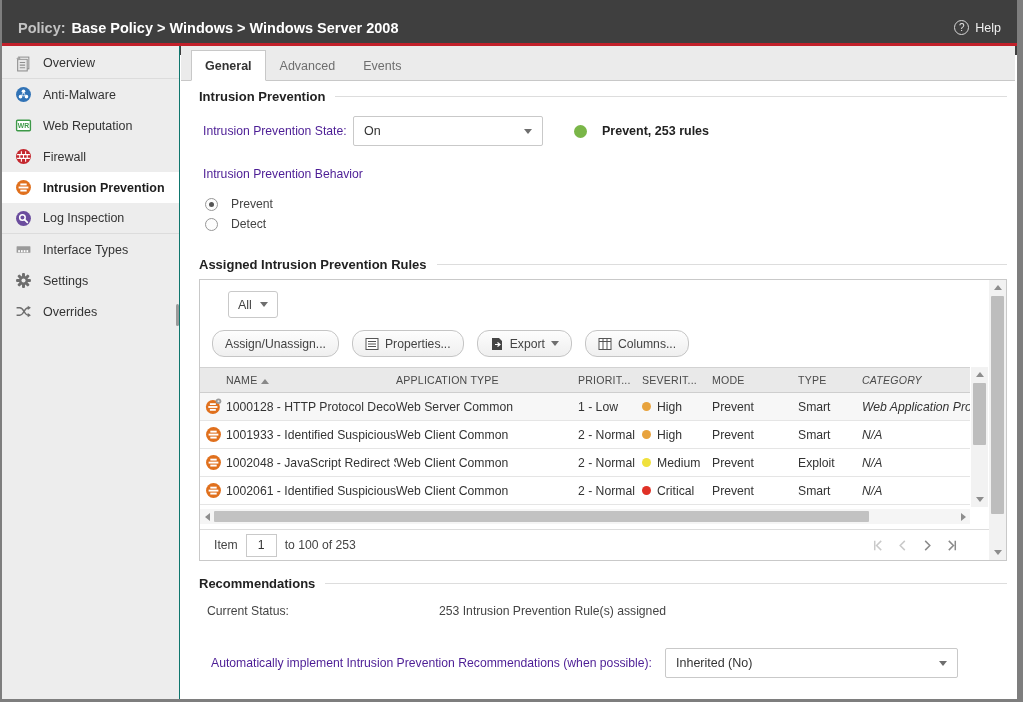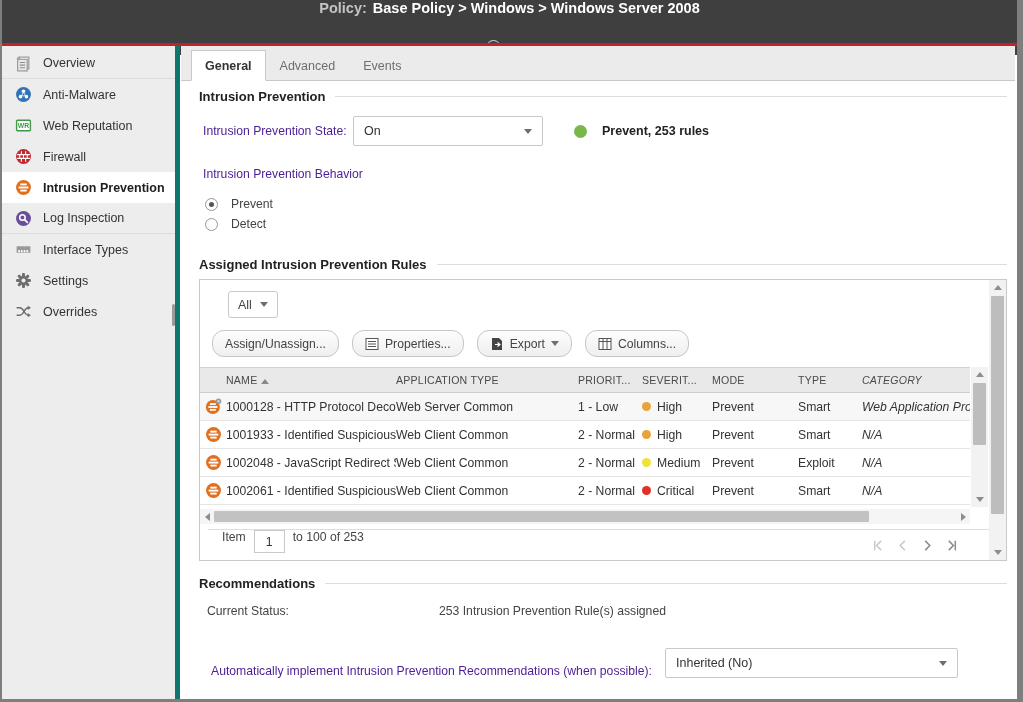--- a/index.html
+++ b/index.html
@@ -2,28 +2,28 @@
 <html><head>
 <meta charset="utf-8">
 <style>
   * { margin:0; padding:0; box-sizing:border-box; }
   html,body { background:#d7d7d7; font-family:"Liberation Sans", sans-serif; }
   #app{
     position:relative; width:1023px; height:702px; background:#fff; overflow:hidden;
     border-left:2px solid #7e7e7e; border-right:6px solid #7e7e7e; border-bottom:3px solid #7e7e7e;
   }
   
-  .titlebar{position:absolute;left:0;top:0;right:0;height:55px;background:#3f3f3f;display:flex;align-items:center;justify-content:space-between;padding:0 16px;flex-direction:column;}
+  .titlebar{position:absolute;left:0;top:0;right:0;height:55px;background:#3f3f3f;display:flex;align-items:center;justify-content:space-between;padding:0 16px;}
   .titlebar .title{font-size:14.5px;font-weight:bold;color:#fff;}
   .titlebar .title .prefix{color:#c3c3c3;margin-right:6px;}
   .help{display:flex;align-items:center;gap:6px;color:#f0f0f0;font-size:12.5px;cursor:pointer;}
   .help .qicon{width:15px;height:15px;border:1px solid #d8d8d8;border-radius:50%;display:flex;align-items:center;justify-content:center;font-size:10px;color:#e8e8e8;}
   .redbar{position:absolute;left:0;top:43px;right:0;height:3px;background:#c2202a;}
   
-  .sidebar{position:absolute;left:0;top:46px;bottom:0;width:178px;background:#ededed;border-right:5px solid #0f766e;padding-top:2px;}
+  .sidebar{position:absolute;left:0;top:46px;bottom:0;width:178px;background:#ededed;border-right:1px solid #0f766e;padding-top:2px;}
   .side-item{height:31px;display:flex;align-items:center;padding-left:13px;gap:11px;font-size:12.5px;color:#333;cursor:pointer;}
   .side-item.sep{border-bottom:1px solid #dcdcdc;}
   .side-item.selected{background:#fff;font-weight:bold;color:#1d1d1d;}
   .side-item svg{flex:0 0 auto;}
   .side-thumb{position:absolute;right:0;top:258px;width:3px;height:22px;background:#9a9a9a;border-radius:2px;}
   
   .main{position:absolute;left:179px;top:46px;right:2px;bottom:0;background:#fff;}
   .tabbar{height:35px;background:#ebebeb;border-bottom:1px solid #c8c8c8;display:flex;align-items:flex-end;padding-left:10px;}
   .tab{padding:8px 13px 7px;font-size:12.5px;color:#6e6e6e;cursor:pointer;margin-bottom:-1px;border:1px solid transparent;}
   .tab.active{background:#fff;border:1px solid #c8c8c8;border-bottom:1px solid #fff;color:#333;font-weight:bold;}
@@ -71,29 +71,29 @@
   .tri-dn{width:0;height:0;border-left:4px solid transparent;border-right:4px solid transparent;border-top:5px solid #8d8d8d;}
   .tri-l{width:0;height:0;border-top:4px solid transparent;border-bottom:4px solid transparent;border-right:5px solid #8d8d8d;}
   .tri-r{width:0;height:0;border-top:4px solid transparent;border-bottom:4px solid transparent;border-left:5px solid #8d8d8d;}
   .vthumb{position:absolute;left:2px;width:13px;background:#bdbdbd;border-radius:1px;}
   .tbl-scroll{right:18px;top:0;height:140px;}
   .panel-scroll{right:0;top:0;bottom:0;}
   .hscroll{position:relative;height:15px;background:#f5f5f5;margin:4px 36px 0 0;}
   .hscroll .arr{position:absolute;top:0;height:15px;width:14px;display:flex;align-items:center;justify-content:center;}
   .hthumb{position:absolute;top:2px;height:11px;left:14px;width:85%;background:#c2c2c2;border-radius:1px;}
   
-  .pagerow{position:absolute;left:8px;right:17px;bottom:0;height:31px;border-top:1px solid #ddd;display:flex;padding:0 14px;font-size:12.2px;color:#444;}
+  .pagerow{position:absolute;left:0;right:17px;bottom:0;height:31px;border-top:1px solid #ddd;display:flex;align-items:center;padding:0 14px;font-size:12.2px;color:#444;}
   .pagerow input{width:31px;height:23px;border:1px solid #c9c9c9;text-align:center;font-size:12.2px;color:#333;margin:0 8px;font-family:inherit;}
   .pagenav{margin-left:auto;display:flex;align-items:center;gap:12px;margin-right:16px;}
   .pagenav svg{cursor:pointer;}
   
   .sect3{margin-top:15px;}
   .statrow{display:flex;margin:13px 0 0 8px;font-size:12.2px;color:#444;}
   .statlbl{width:232px;}
-  .autorow{display:flex;align-items:flex-end;margin:30px 0 0 12px;}
+  .autorow{display:flex;align-items:center;margin:30px 0 0 12px;}
   .auto-select{width:293px;margin-left:13px;}
 </style>
 </head>
 <body>
 
 <div id="app">
 
   <div class="titlebar">
     <div class="title">
       <span class="prefix">Policy:</span><span>Base Policy &gt; Windows &gt; Windows Server 2008</span>

